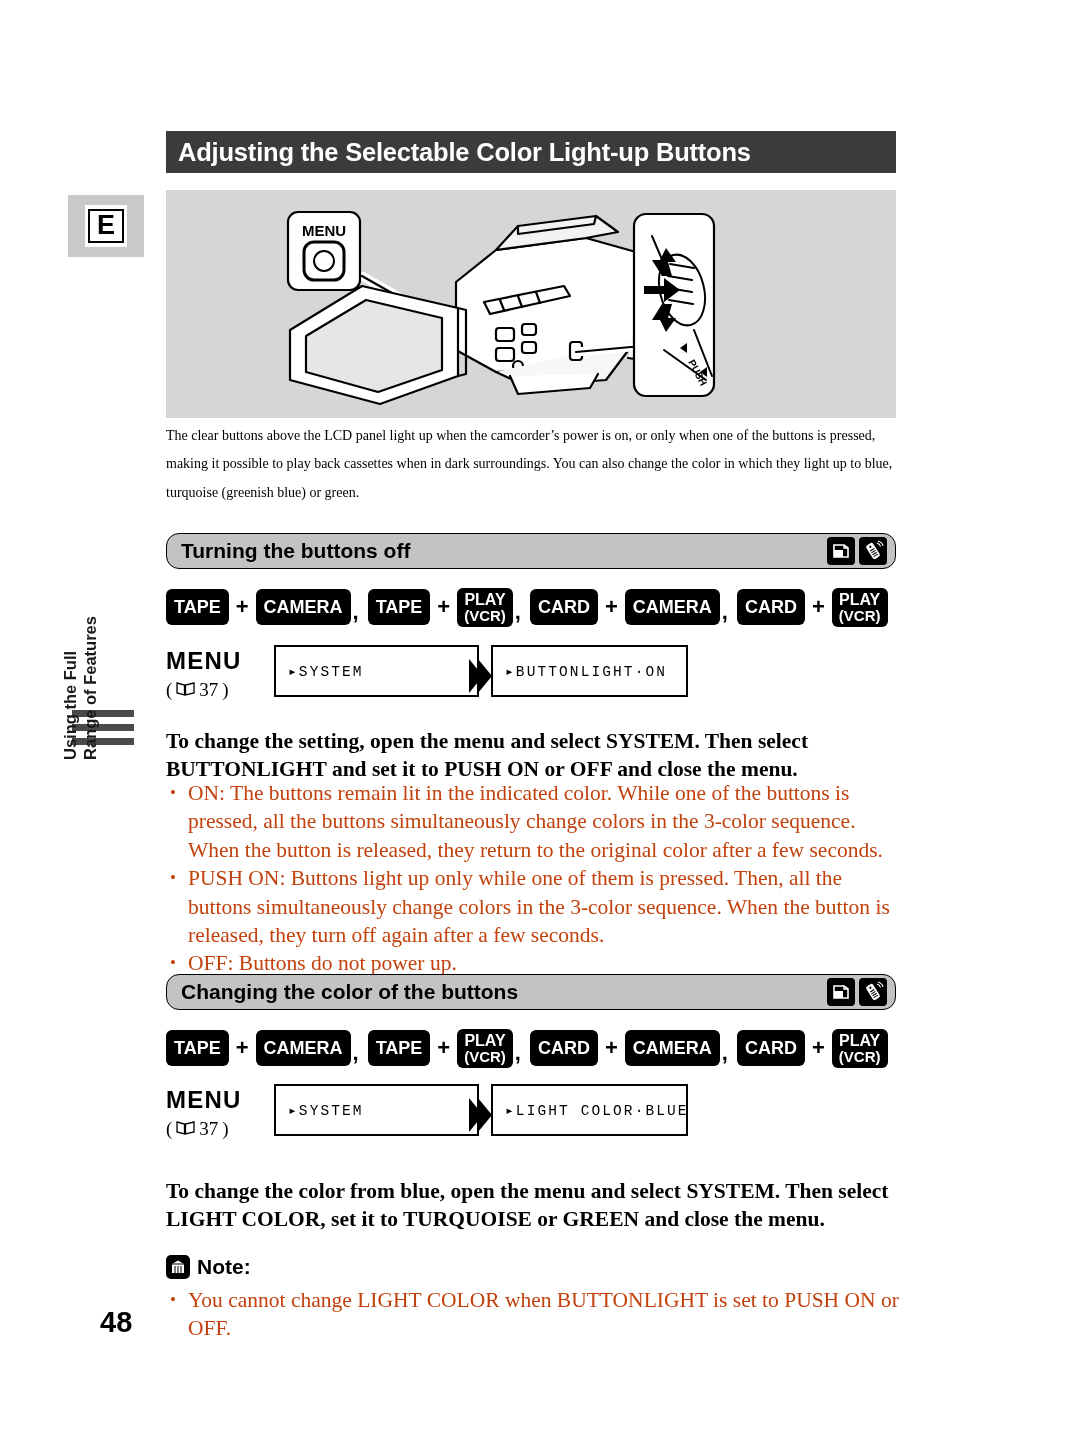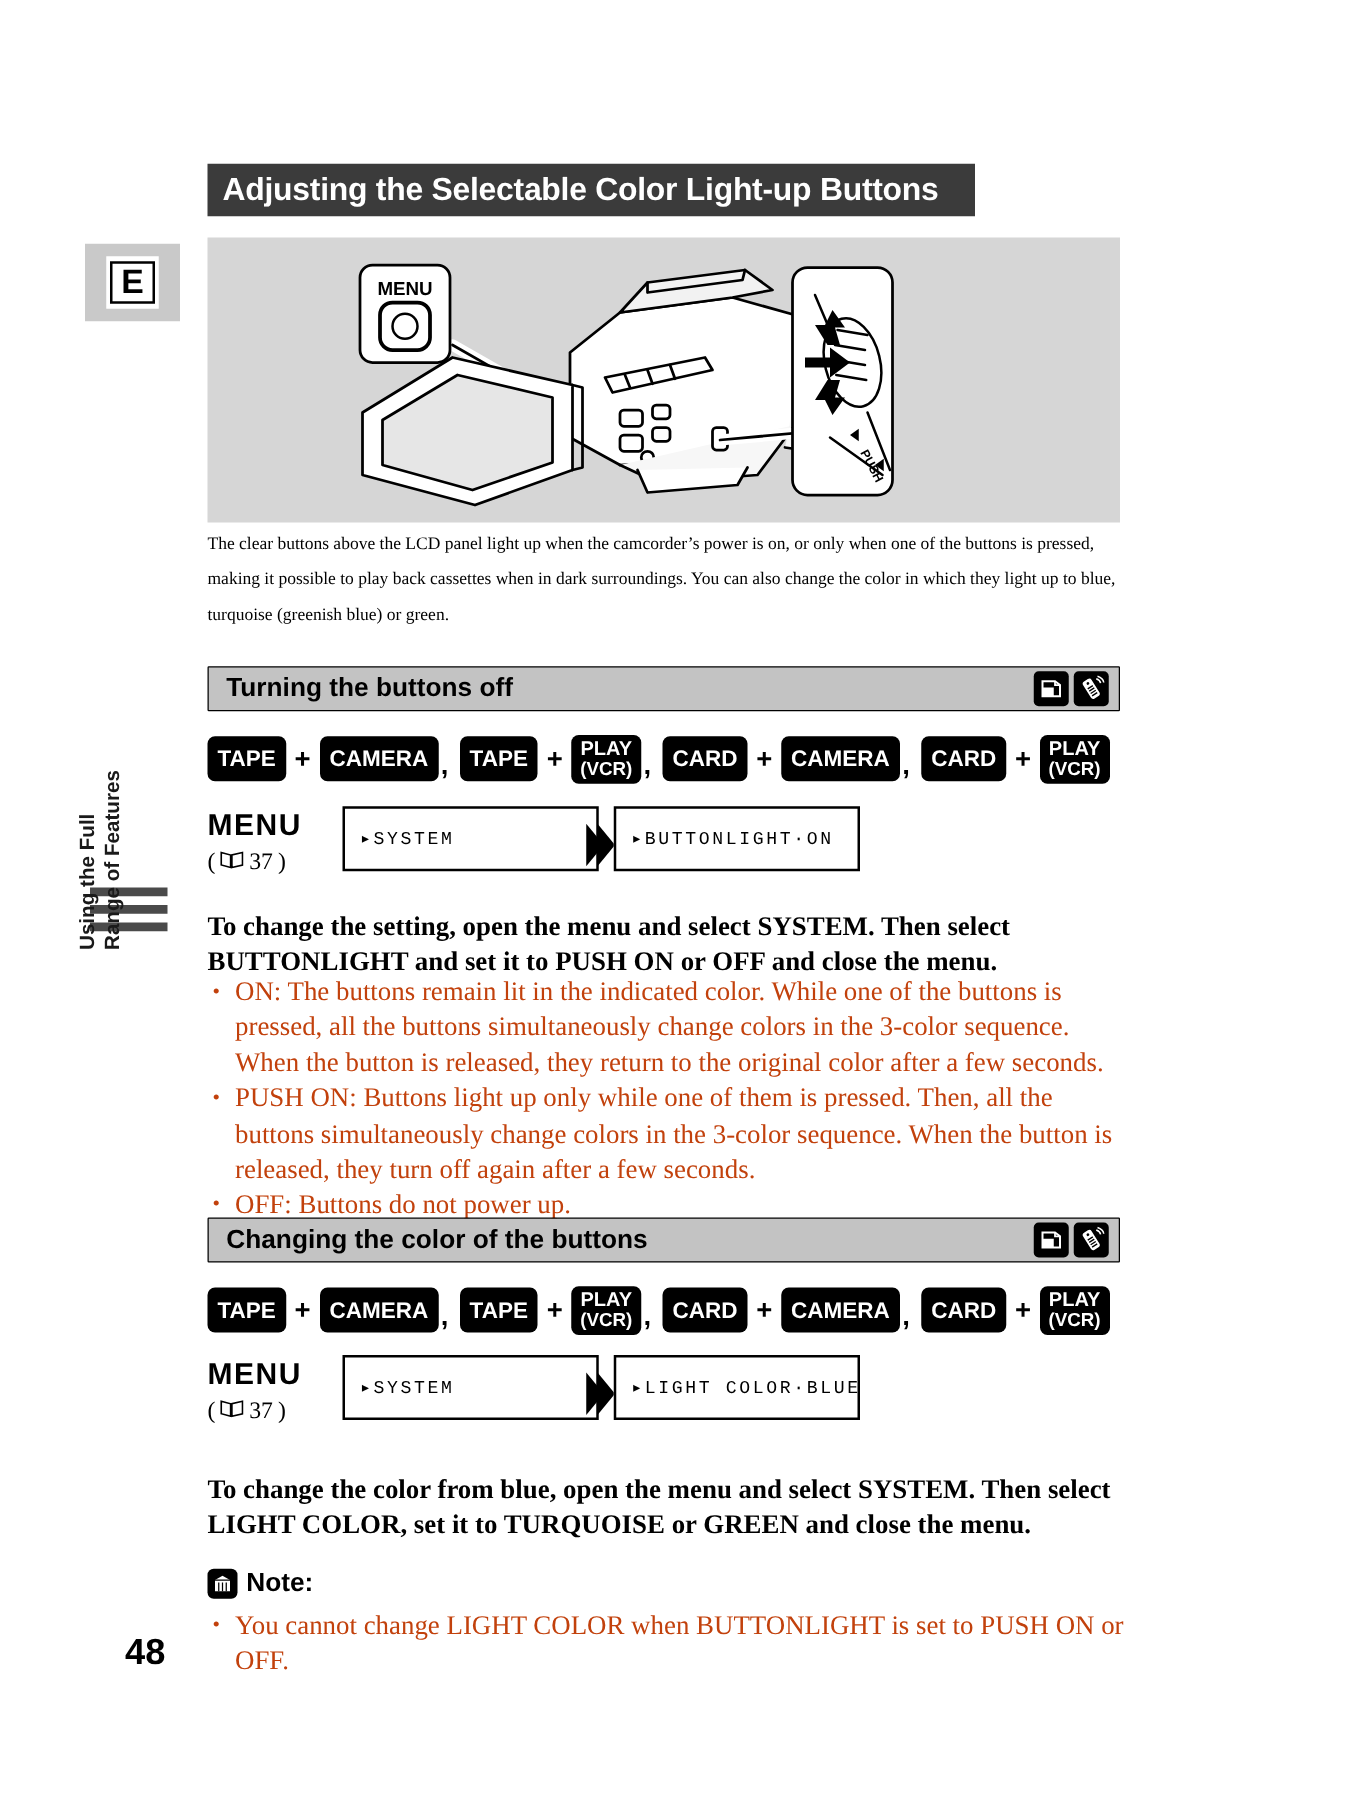--- a/index.html
+++ b/index.html
@@ -32,21 +32,21 @@
     color:#1a1a1a;text-align:left;line-height:20px;white-space:nowrap;
   }
   #side-label .l1{display:block;}
   #side-label .l2{display:block;}
   #page-number{
     position:absolute;left:100px;top:1306px;
     font-family:"Liberation Sans", sans-serif;font-weight:bold;font-size:29px;color:#000;text-align:right;
   }
   
   #title-bar{
-    position:absolute;left:166px;top:131px;width:614px;height:42px;
+    position:absolute;left:166px;top:131px;width:730px;height:42px;
     background:#3b3b3b;color:#fff;
     display:flex;align-items:center;
     padding-left:12px;box-sizing:border-box;
   }
   #title-bar span{
     font-family:"Liberation Sans", sans-serif;font-weight:bold;font-size:25.5px;letter-spacing:-0.2px;
   }
   
   #illus{
     position:absolute;left:166px;top:190px;width:730px;height:228px;
@@ -55,21 +55,21 @@
   #illus svg{display:block;width:730px;height:228px;}
   
   .body-para{
     position:absolute;font-size:14px;line-height:28.4px;color:#000;
     font-family:"Liberation Serif", serif;
   }
   #intro{left:166px;top:422px;width:740px;}
   
   .sec-header{
     position:absolute;left:166px;width:730px;height:36px;
-    background:#c3c3c3;border:1.5px solid #000;border-radius:1px;
+    background:#c3c3c3;border:1.5px solid #000;border-radius:13px;
     box-sizing:border-box;display:flex;align-items:center;
   }
   .sec-header .sec-title{
     font-family:"Liberation Sans", sans-serif;font-weight:bold;font-size:21px;
     color:#000;padding-left:14px;flex:1;
   }
   .sec-icons{display:flex;gap:4px;padding-right:8px;}
   .sec-icons .ic{
     width:28px;height:28px;background:#000;border-radius:4px;
     display:flex;align-items:center;justify-content:center;

